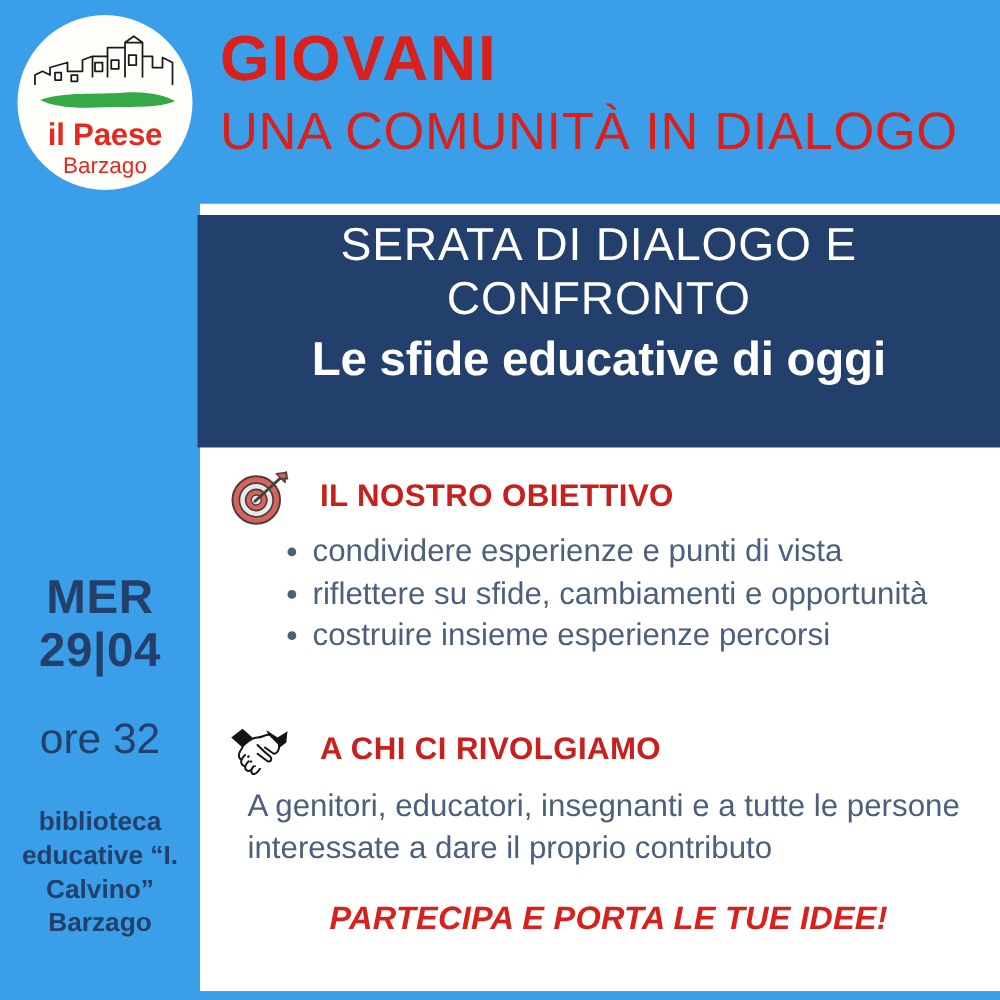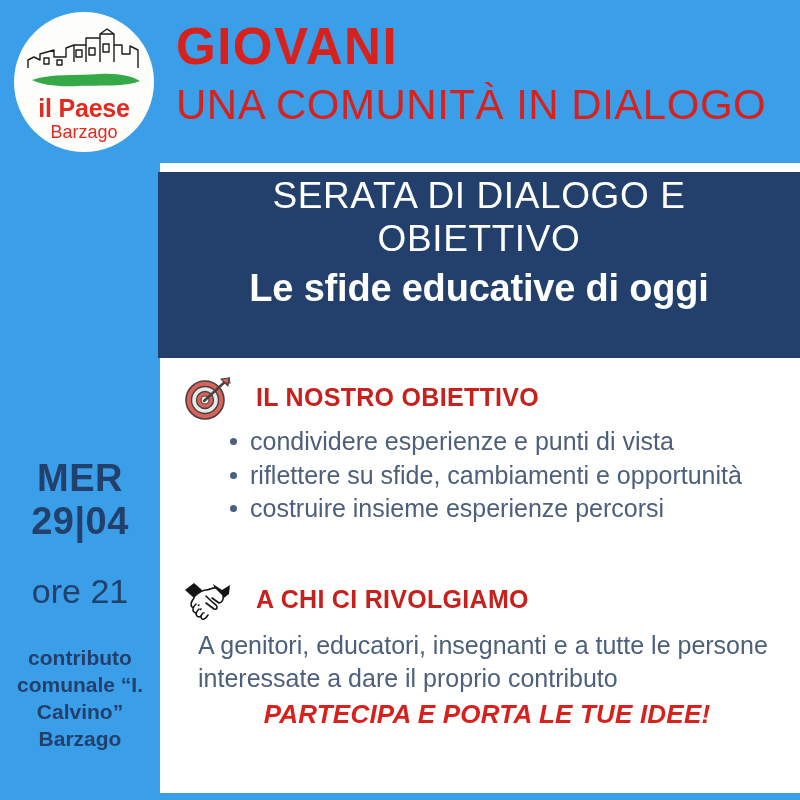--- a/index.html
+++ b/index.html
@@ -230,21 +230,21 @@
   }
   .para {
     margin: 6px 0 0 0;
     padding: 0 8px 0 16px;
     color: #4c5f7b;
     font-size: 25px;
     font-weight: 300;
     line-height: 1.32;
   }
   .cta {
-    margin-top: 4px;
+    margin-top: 24px;
     text-align: center;
     color: #d8211d;
     font-size: 26px;
     font-weight: bold;
     font-style: italic;
     letter-spacing: 0.2px;
   }
 </style>
 </head>
 <body>
@@ -273,22 +273,22 @@
 
     <div class="head-title">GIOVANI</div>
     <div class="head-sub">UNA COMUNITÀ IN DIALOGO</div>
   </div>
 
   <div class="sidebar">
     <div class="side-day">
       <div>MER</div>
       <div>29|04</div>
     </div>
-    <div class="side-time">ore 21</div>
-    <div class="side-venue">contributo comunale “I. Calvino” Barzago</div>
+    <div class="side-time">ore 32</div>
+    <div class="side-venue">biblioteca educative “I. Calvino” Barzago</div>
   </div>
 
   <div class="panel">
 
     <div class="section sec-objective">
       <div class="sec-head">
         <svg class="sec-icon" viewBox="0 0 52 46">
           <circle cx="23" cy="25" r="19" fill="#d9635c"></circle>
           <circle cx="23" cy="25" r="19" fill="none" stroke="#4a3f3d" stroke-width="1.6"></circle>
           <circle cx="23" cy="25" r="13.5" fill="#e3ece8"></circle>
@@ -329,18 +329,18 @@
         <div class="sec-title">A CHI CI RIVOLGIAMO</div>
       </div>
       <p class="para">A genitori, educatori, insegnanti e a tutte le persone interessate a dare il proprio contributo</p>
       <div class="cta">PARTECIPA E PORTA LE TUE IDEE!</div>
     </div>
 
   </div>
 
   <div class="banner">
     <div class="banner-line">SERATA DI DIALOGO E</div>
-    <div class="banner-line">OBIETTIVO</div>
+    <div class="banner-line">CONFRONTO</div>
     <div class="banner-strong">Le sfide educative di oggi</div>
   </div>
 
   <div class="bottom-strip"></div>
 </div>
 
 </body></html>

